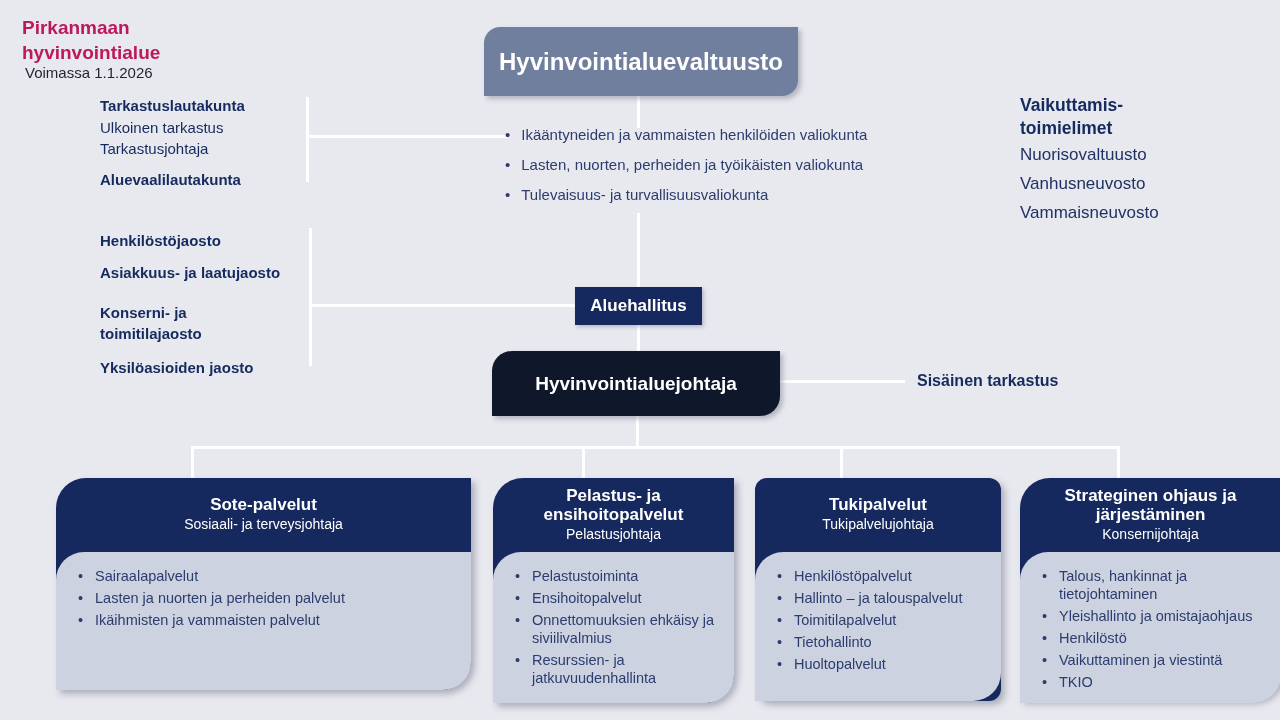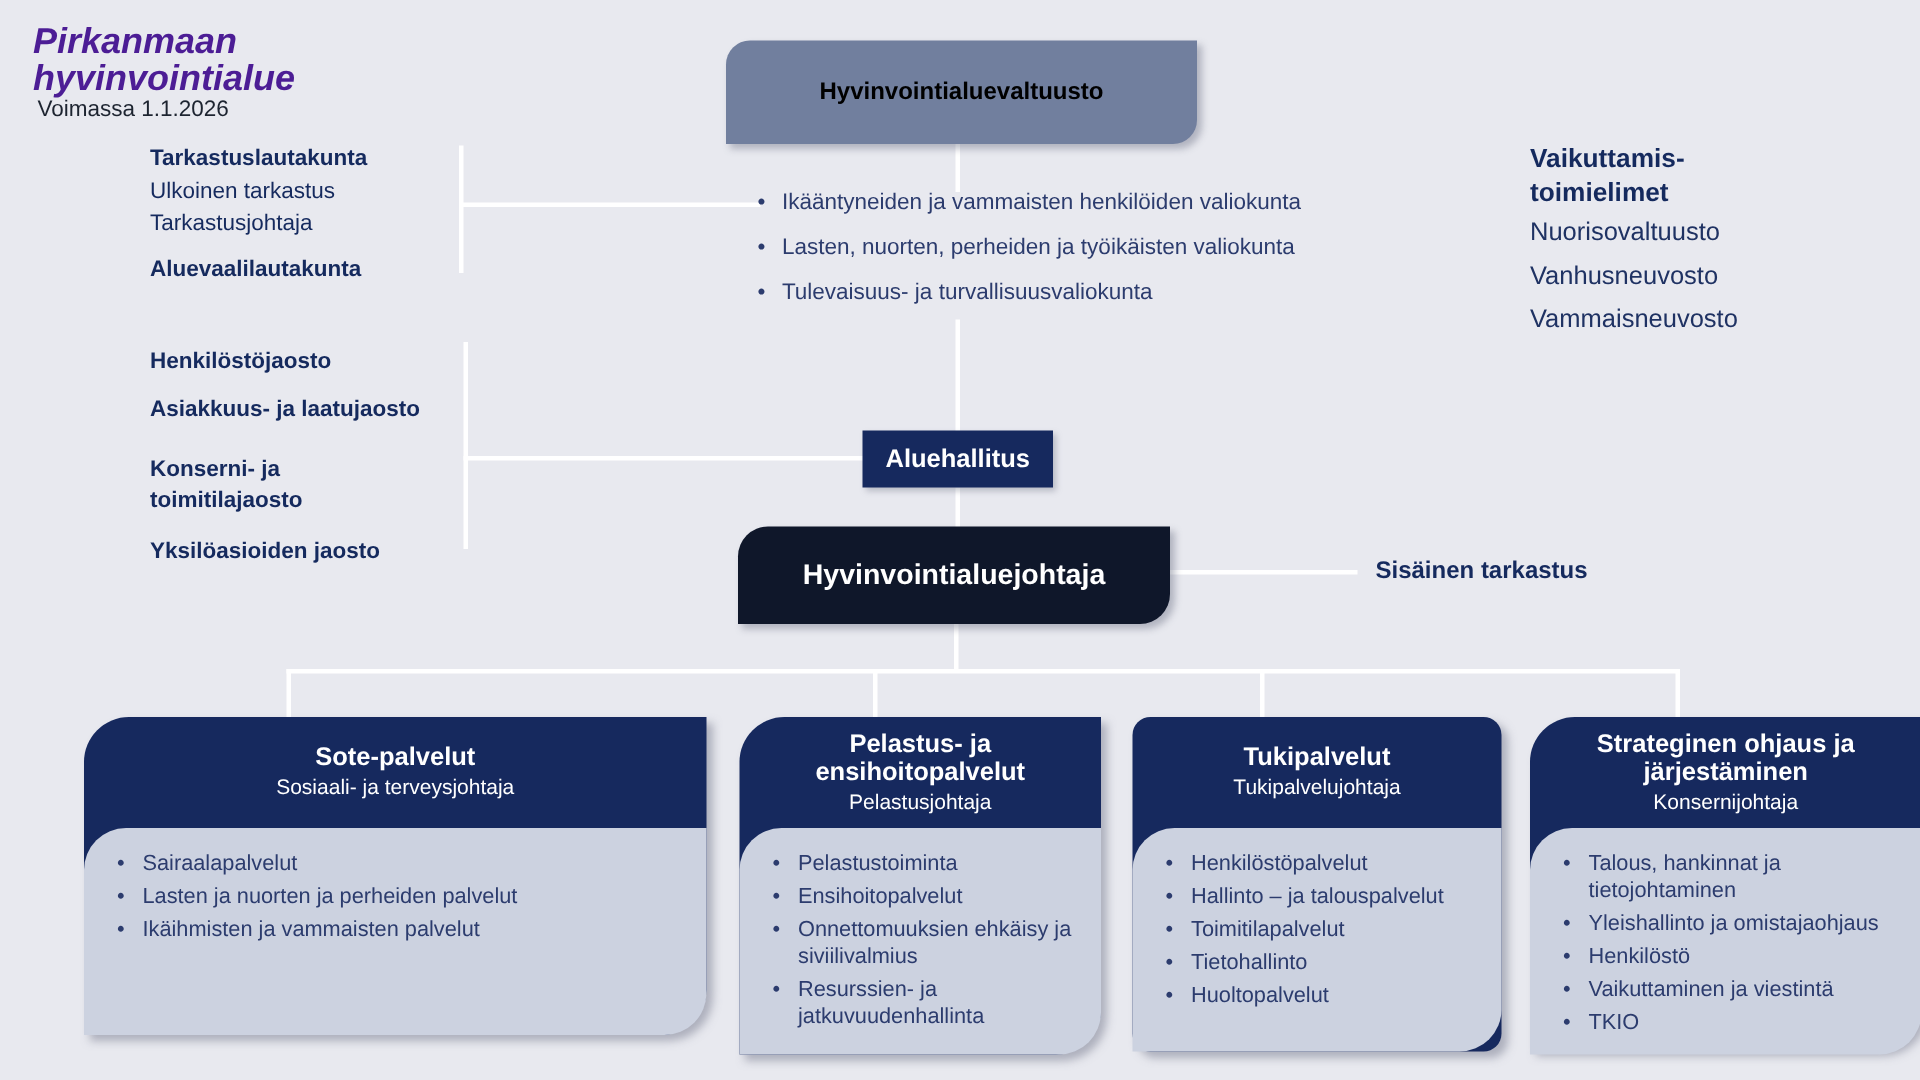--- a/index.html
+++ b/index.html
@@ -10,28 +10,28 @@
     position:relative;
     overflow:hidden;
     color:#182a5c;
   }
   .stage { position:absolute; left:0; top:0; width:1280px; height:720px; }
 
   
   .line { position:absolute; background:#ffffff; z-index:1; }
 
   
-  .logo-title { position:absolute; left:22px; top:15px; font-size:24px; font-weight:bold; line-height:25px; color:#4c1d95; z-index:2;font-style:italic; }
+  .logo-title { position:absolute; left:22px; top:15px; font-size:19px; font-weight:bold; line-height:25px; color:#be185d; z-index:2; }
   .logo-sub   { position:absolute; left:25px; top:64px; font-size:15px; color:#1d2430; z-index:2; }
 
   
   .box-valtuusto {
     position:absolute; left:484px; top:27px; width:314px; height:69px;
     background:#717f9e; border-radius:16px 0 16px 0;
-    color:#000000; font-weight:bold; font-size:16px;
+    color:#ffffff; font-weight:bold; font-size:24px;
     display:flex; align-items:center; justify-content:center;
     box-shadow:3px 3px 5px rgba(110,115,135,.45); z-index:2;
   }
   
   .box-aluehallitus {
     position:absolute; left:575px; top:287px; width:127px; height:38px;
     background:#16295e; color:#ffffff; font-weight:bold; font-size:17px;
     display:flex; align-items:center; justify-content:center;
     box-shadow:2px 2px 4px rgba(110,115,135,.4); z-index:2;
   }

